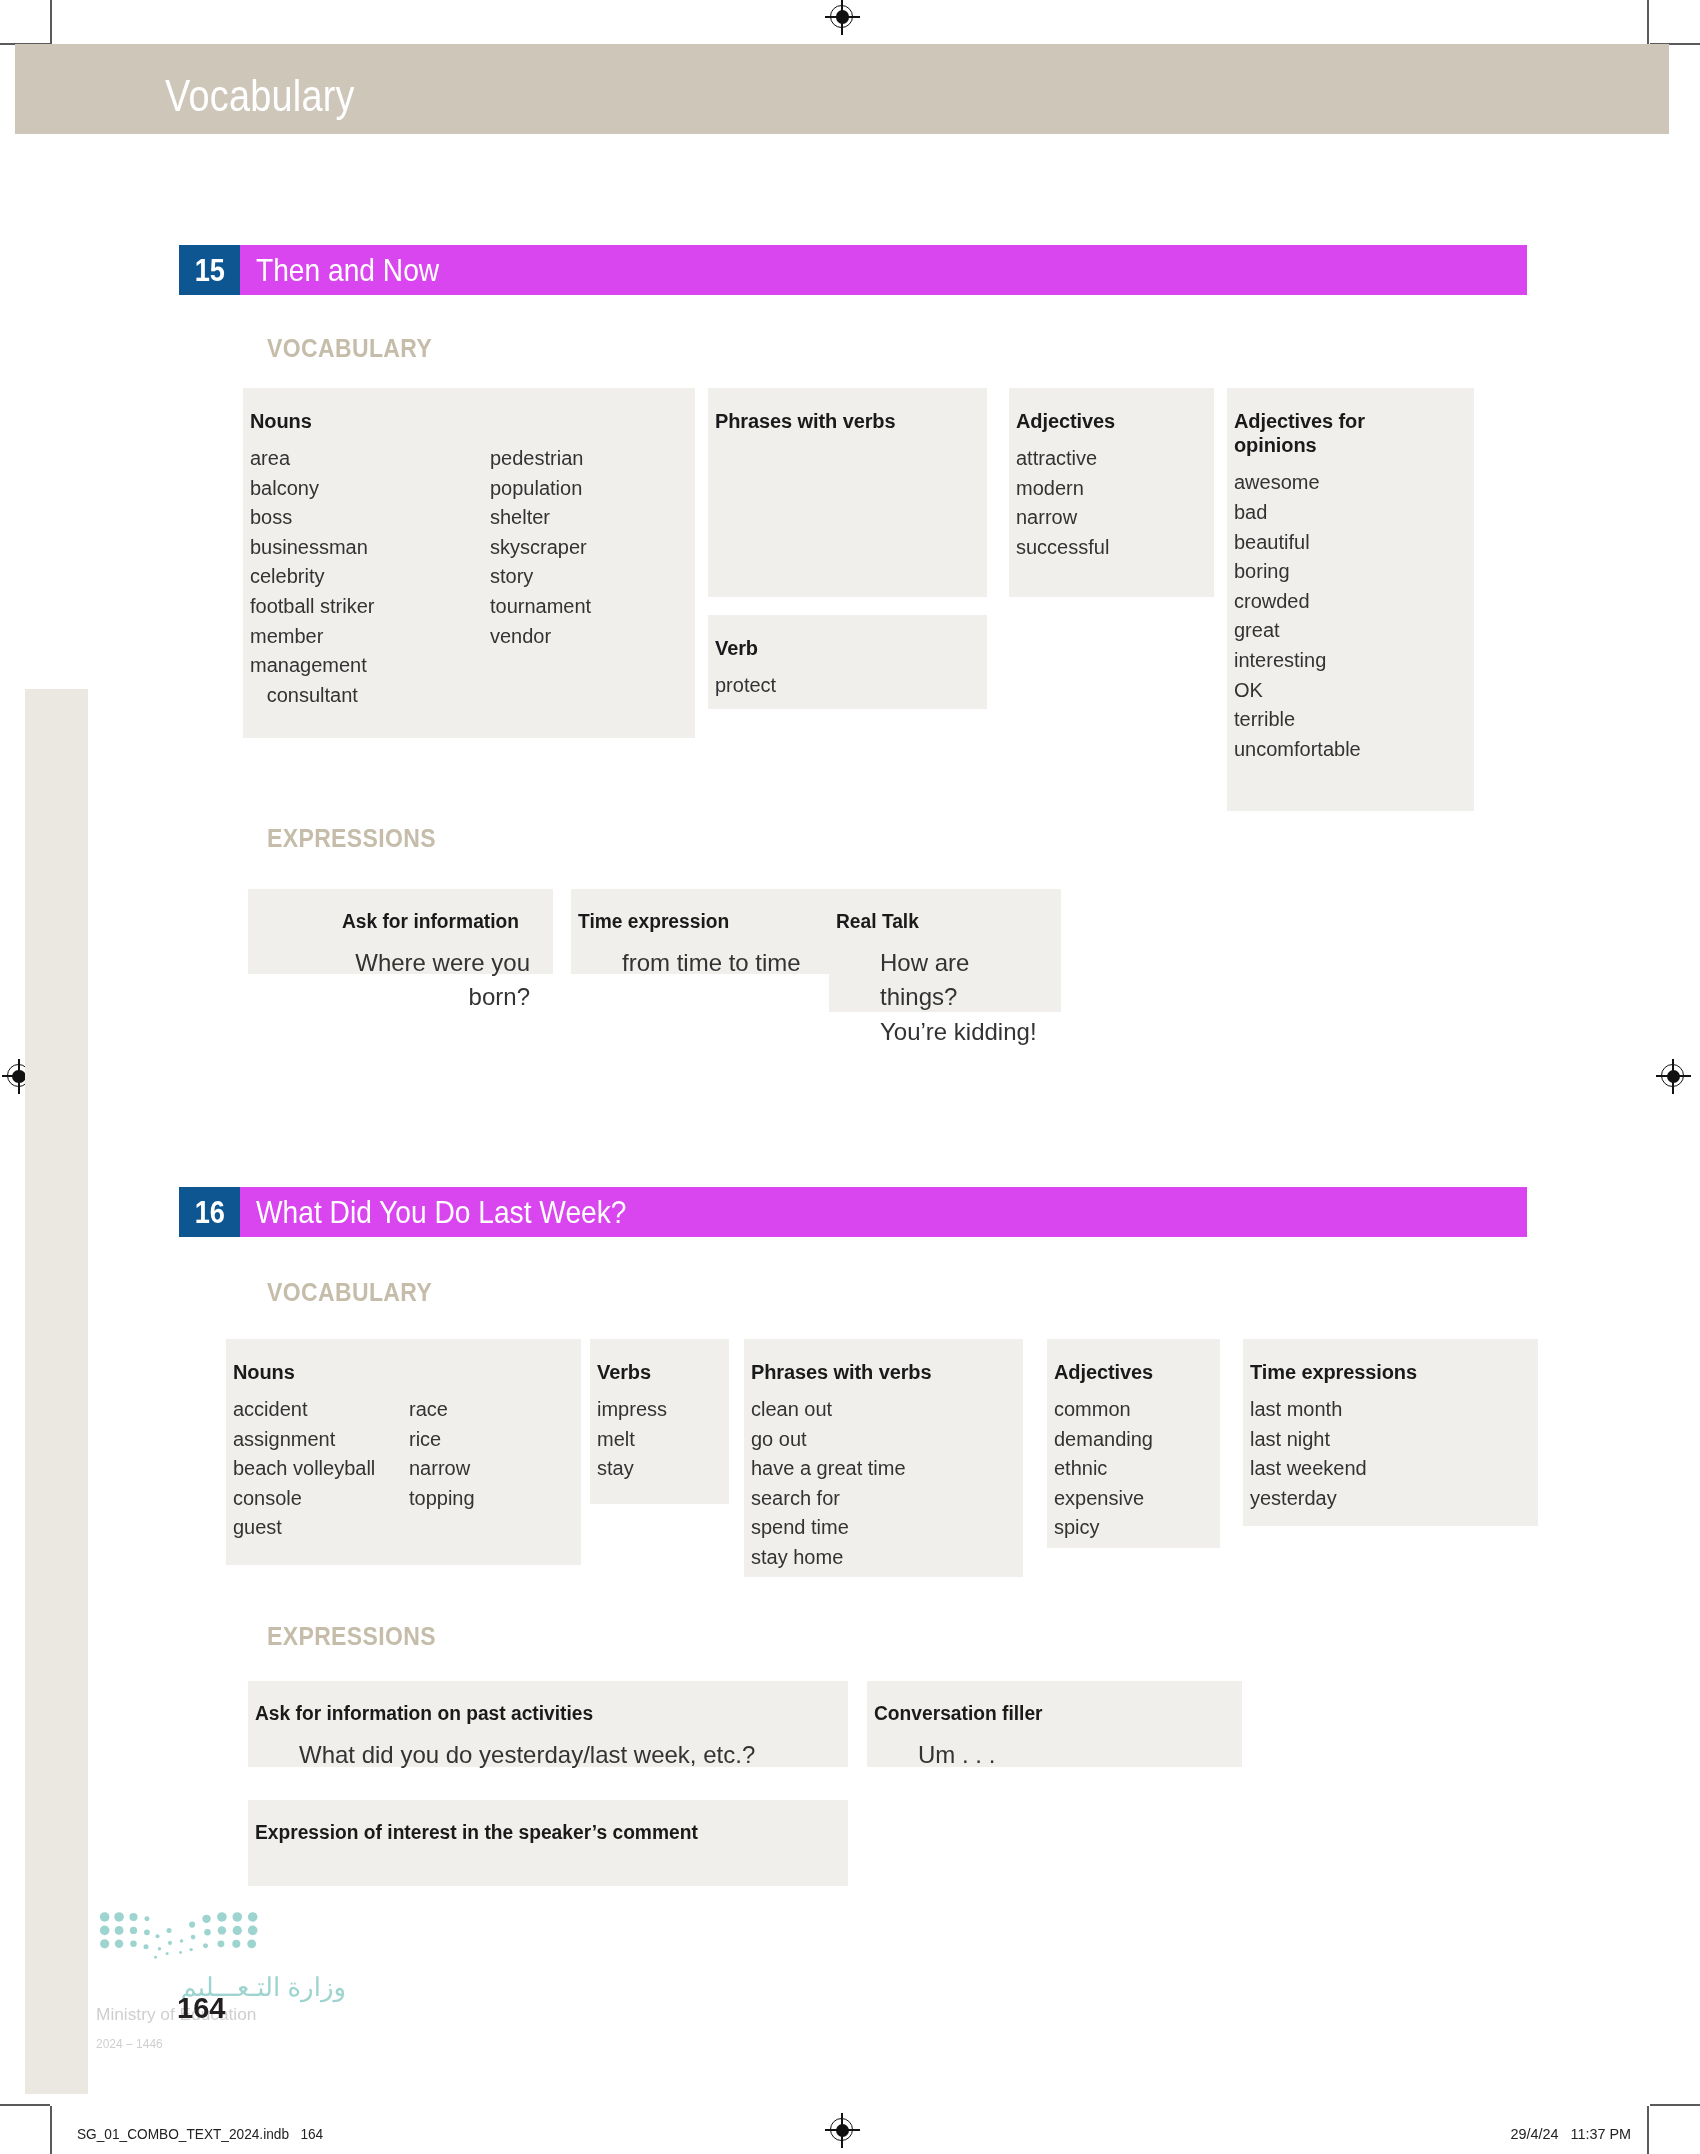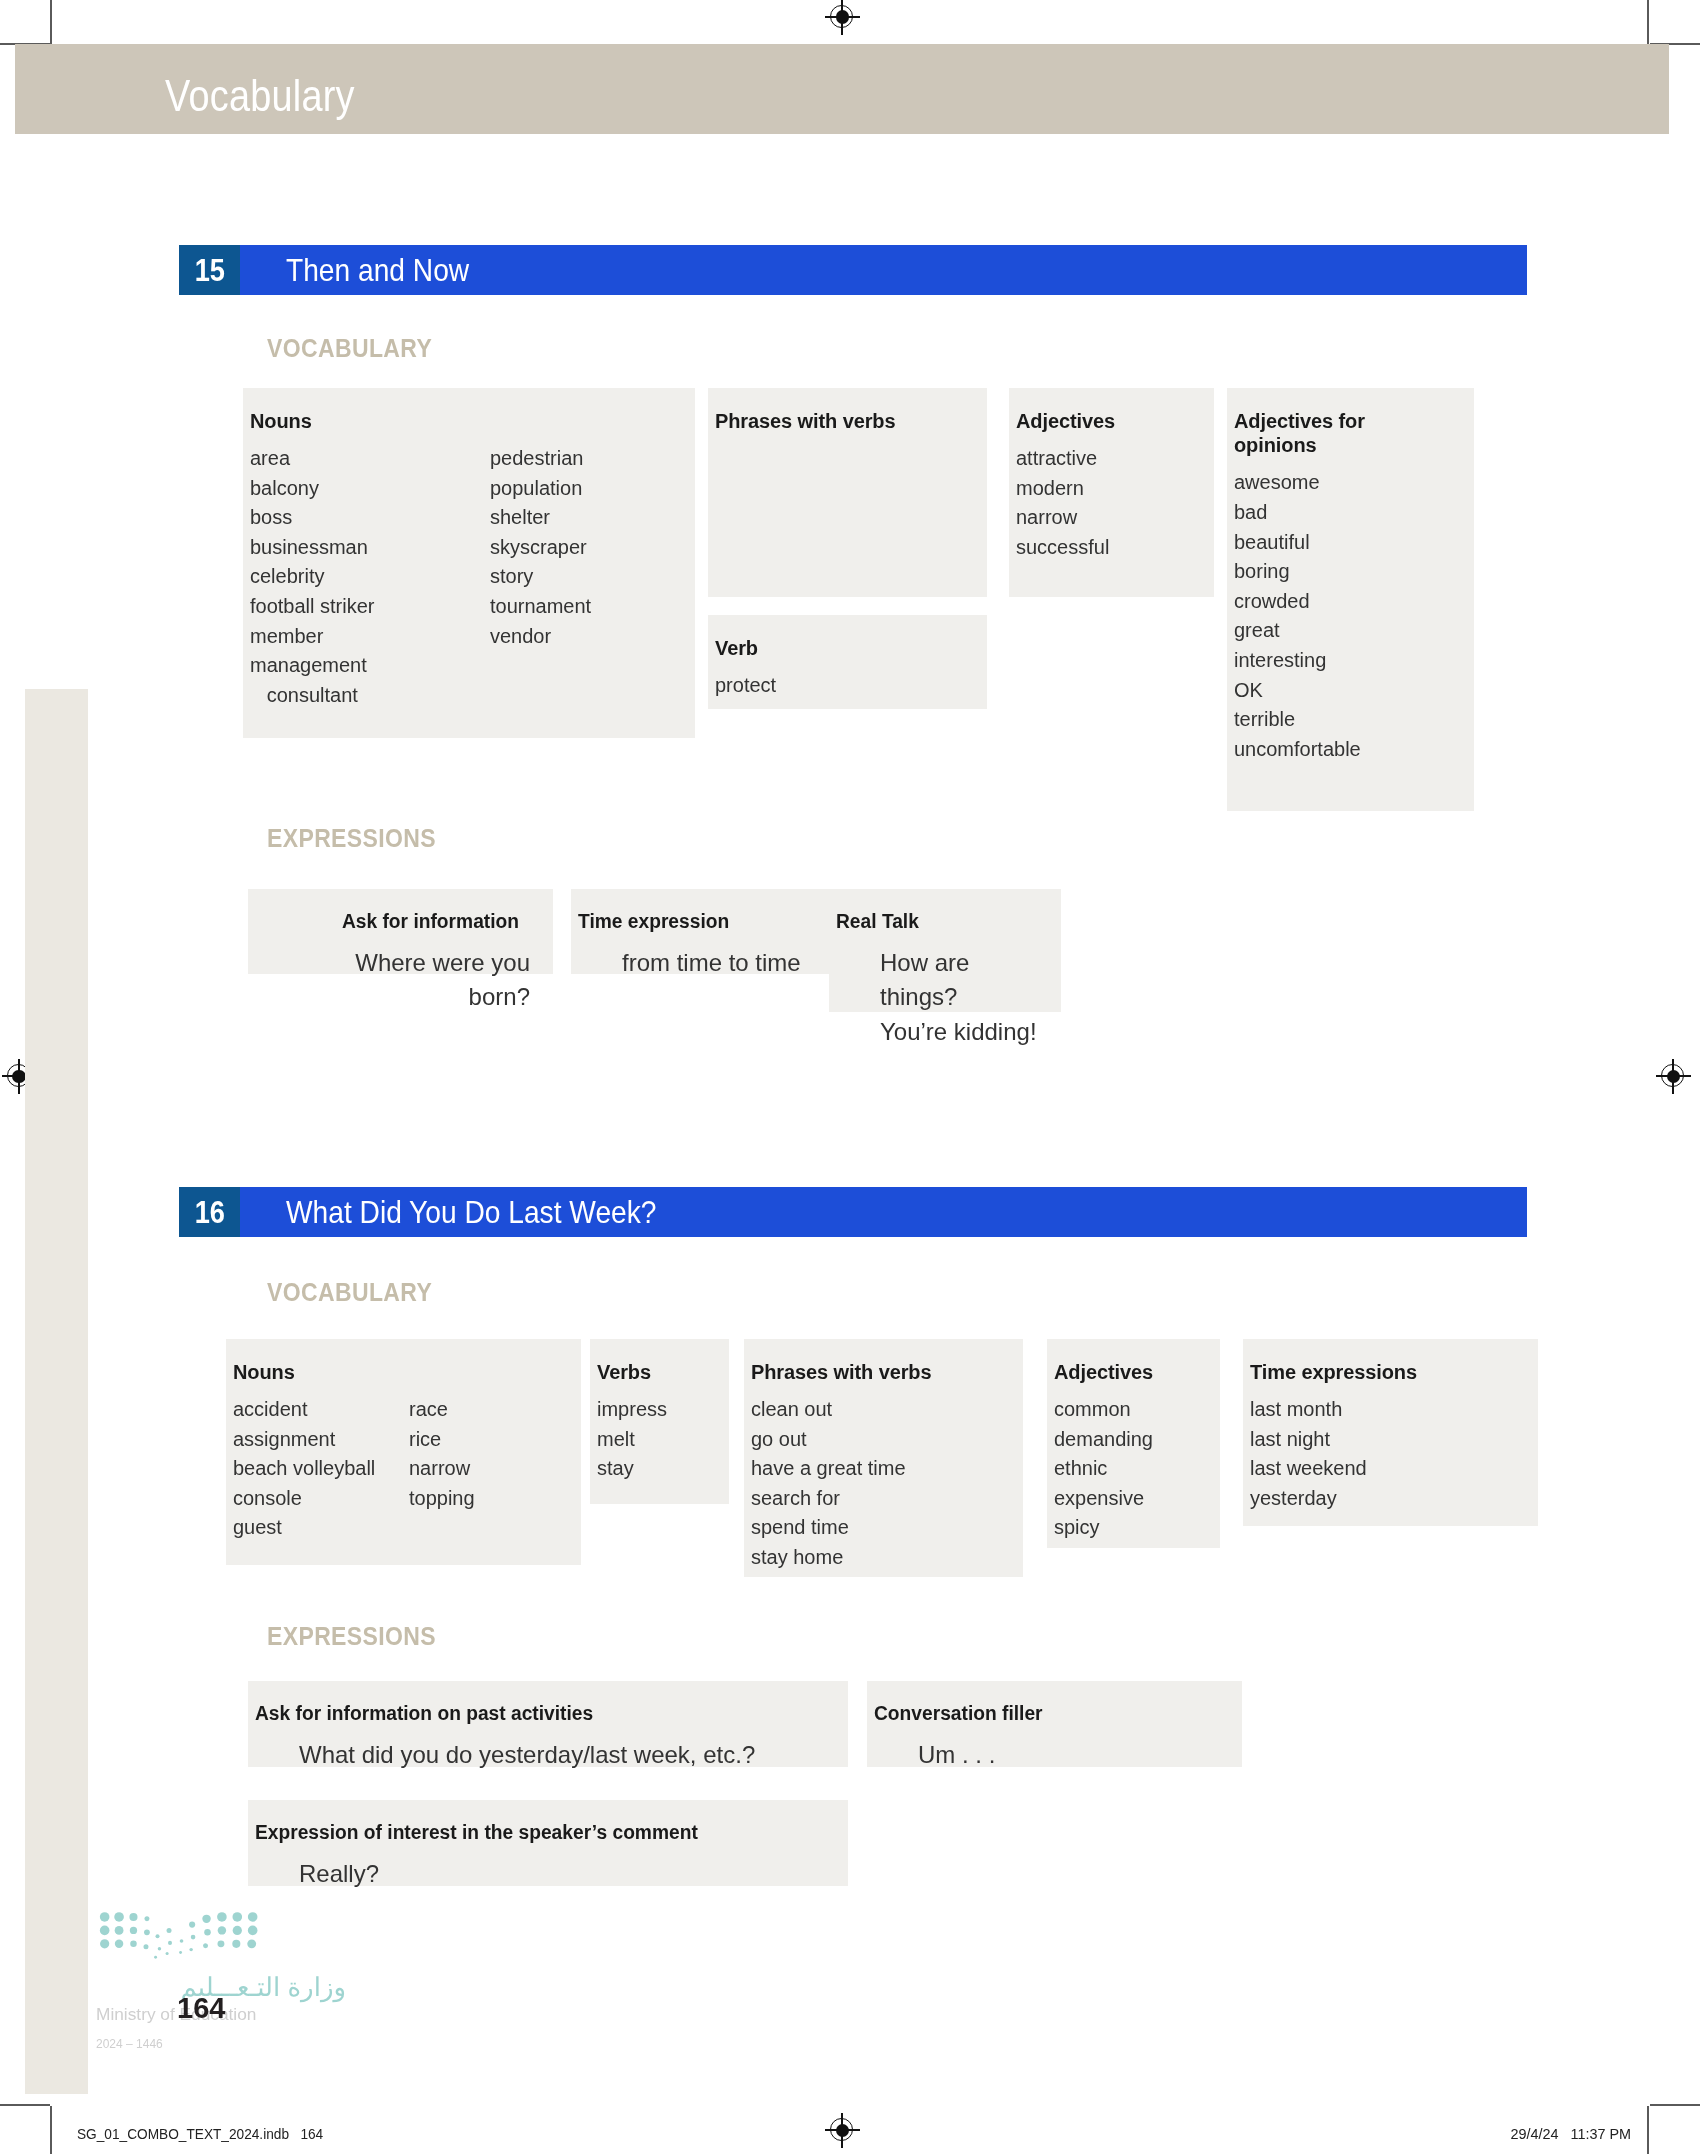--- a/index.html
+++ b/index.html
@@ -98,24 +98,24 @@
     font-weight: 700;
     display: flex;
     align-items: center;
     justify-content: center;
     font-family: "Liberation Sans Narrow", "Liberation Sans", sans-serif;
     transform-origin: center;
   }
   .unit-num span { transform: scaleX(0.85); display:block; }
   .unit-title-wrap {
     flex: 1;
-    background: #1d4ed8;
+    background: #d946ef;
     display: flex;
     align-items: center;
-    padding-left: 46px;
+    padding-left: 16px;
   }
   .unit-title {
     color: #ffffff;
     font-size: 32px;
     font-weight: 400;
     font-family: "Liberation Sans Narrow", "Liberation Sans", sans-serif;
     transform: scaleX(0.88);
     transform-origin: left center;
     white-space: nowrap;
   }
@@ -464,21 +464,20 @@
   <div class="exp-line">What did you do yesterday/last week, etc.?</div>
 </div>
 
 <div class="vbox" style="left:867px;top:1681px;width:375px;height:86px;">
   <div class="exp-head">Conversation filler</div>
   <div class="exp-line">Um . . .</div>
 </div>
 
 <div class="vbox" style="left:248px;top:1800px;width:600px;height:86px;">
   <div class="exp-head">Expression of interest in the speaker’s comment</div>
-  <div class="exp-line">Really?</div>
 </div>
 
 <div class="logo-wrap">
   <svg class="logo-dots" viewBox="0 0 180 62">
     <g fill="#9ed4d0">
       <circle cx="9" cy="7" r="5"></circle>
         <circle cx="24" cy="7" r="5"></circle>
         <circle cx="39" cy="7" r="4.2"></circle>
         <circle cx="53" cy="9" r="2.6"></circle>
       <circle cx="9" cy="21" r="5"></circle>

